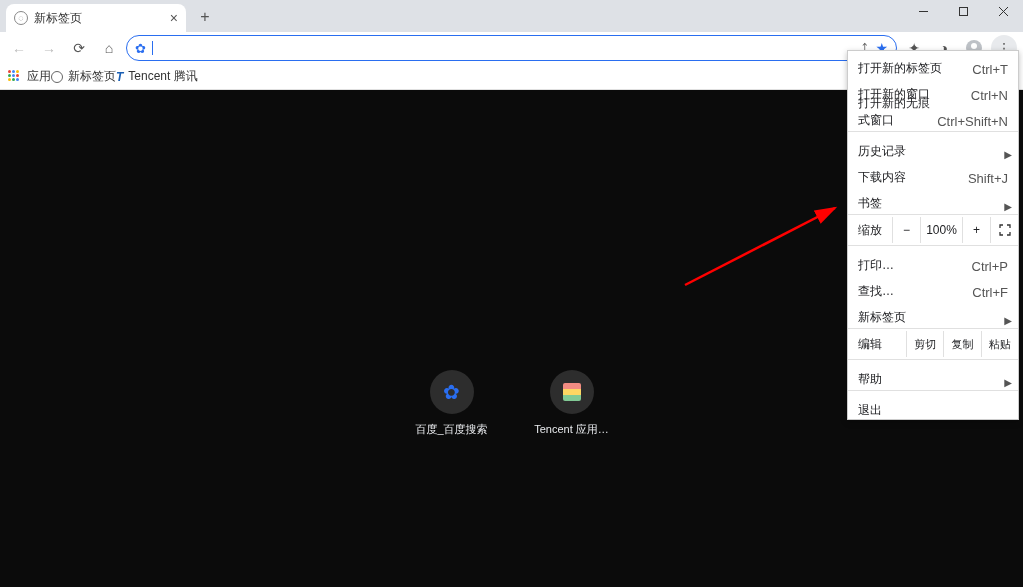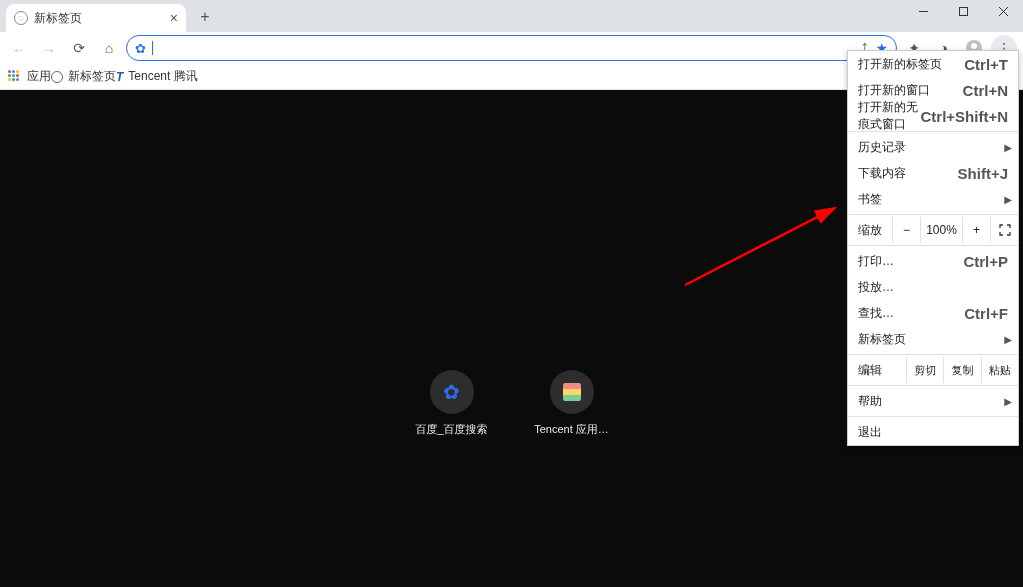--- a/index.html
+++ b/index.html
@@ -42,23 +42,23 @@
   
   .content { position:absolute; top:90px; left:0; right:0; bottom:0; background:#0b0b0b; }
   .shortcuts { position:absolute; top:280px; left:0; right:0; display:flex; justify-content:center; gap:40px;}
   .shortcut{ display:flex; flex-direction:column; align-items:center; gap:8px; color:#e8eaed; font-size:11px; width:80px; text-align:center;}
   .sc-circle{ width:44px; height:44px; border-radius:50%; background:#2d2d2d; display:flex; align-items:center; justify-content:center; font-size:20px;}
   .sc-baidu{ color:#2a6ef0;}
   .sc-store{ width:18px; height:18px; background:linear-gradient(#f28b82 33%, #fdd663 33% 66%, #81c995 66%); border-radius:2px;}
 
   
   .menu { position:absolute; top:50px; right:4px; width:172px; background:#fff; border:1px solid #ccc; box-shadow:0 2px 6px rgba(0,0,0,.25); font-size:12px; color:#202124;}
-  .menu-row{ height:26px; display:flex; align-items:center; padding:0 10px; position:relative;}
+  .menu-row{ height:26px; display:flex; align-items:flex-end; padding:0 10px; position:relative;}
   .menu-row .lbl{ flex:1; }
-  .menu-row .kbd{ color:#555; font-size:15px;font-weight:bold; }
+  .menu-row .kbd{ color:#555; font-size:13px; }
   .menu-row .arrow{ color:#555; font-size:10px; position:absolute; right:6px;}
   .menu-sep{ height:1px; background:#e0e0e0; margin:2px 0;}
   .zoom-row{ height:26px; display:flex; align-items:center; padding:0 0 0 10px;}
   .zoom-row .lbl{ flex:1;}
   .zoom-ctrl{ display:flex; align-items:center; height:100%;}
   .zoom-ctrl div{ width:28px; height:100%; display:flex; align-items:center; justify-content:center; border-left:1px solid #e0e0e0; font-size:12px;}
   .zoom-ctrl .val{ width:42px; font-size:12px;}
   .zoom-ctrl .full svg{display:block;}
   .edit-row{ height:26px; display:flex; align-items:center; padding-left:10px;}
   .edit-row .lbl{ width:48px;}
@@ -212,23 +212,20 @@
           </svg>
         </div>
     </div>
   </div>
   <div class="menu-sep"></div>
   <div class="menu-row">
       <span class="lbl">打印…</span>
       <span class="kbd">Ctrl+P</span>
     </div>
   <div class="menu-row">
-      <span class="lbl">投放…</span>
-    </div>
-  <div class="menu-row">
       <span class="lbl">查找…</span>
       <span class="kbd">Ctrl+F</span>
     </div>
   <div class="menu-row">
       <span class="lbl">新标签页</span>
       <span class="arrow">▶</span>
     </div>
   <div class="menu-sep"></div>
   <div class="edit-row">
     <span class="lbl">编辑</span>

